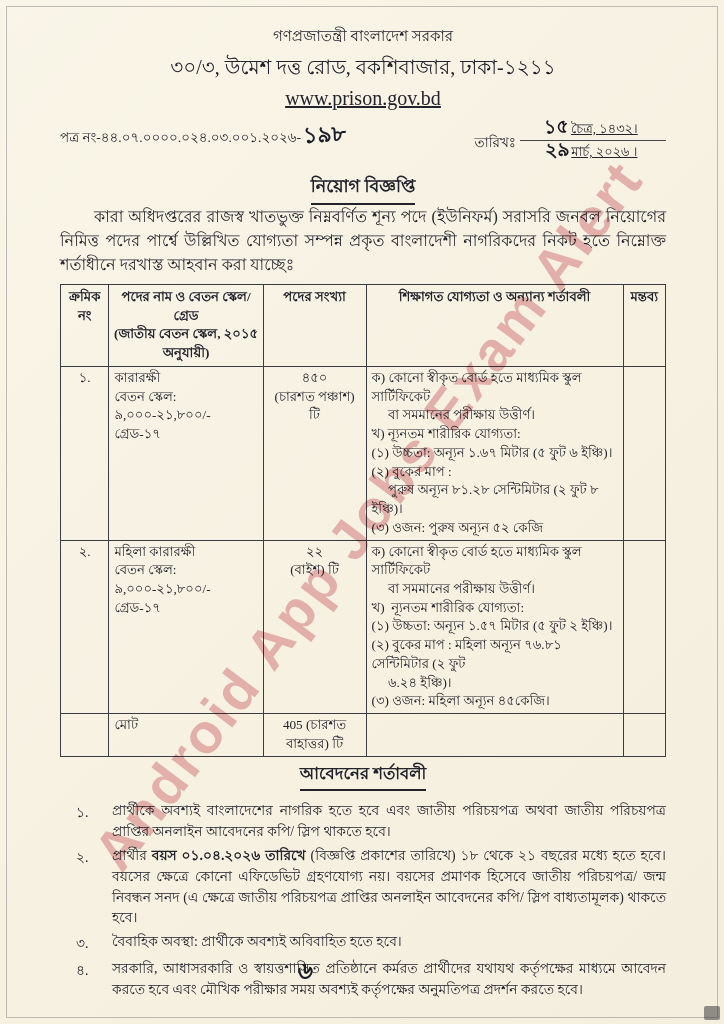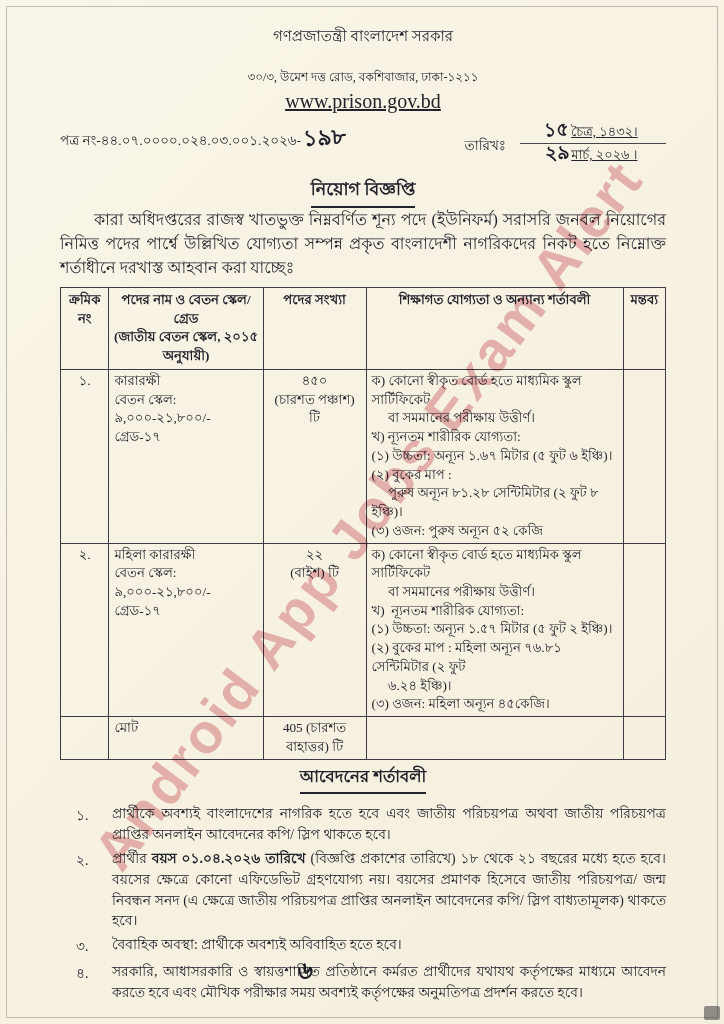--- a/index.html
+++ b/index.html
@@ -31,35 +31,35 @@
     font-size:56px;font-weight:bold;letter-spacing:3px;
     white-space:nowrap;
     color:rgba(214,108,124,0.48);
     mix-blend-mode:multiply;
     z-index:6;pointer-events:none;
   }
   .content{position:relative;z-index:2;padding:24px 58px 0 60px;}
   .center{text-align:center;}
   .hdr-line1{font-size:15px;}
   .hdr-line2{font-size:19px;font-weight:bold;margin-top:3px;}
-  .hdr-line3{font-size:12px;margin-top:19px;}
+  .hdr-line3{font-size:20px;margin-top:3px;}
   .hdr-line4{font-size:20px;margin-top:2px;}
   .hdr-line4 span{text-decoration:underline;}
   .ref-row{
     display:flex;justify-content:space-between;align-items:flex-start;
     margin-top:8px;font-size:13.5px;
   }
   .memo{padding-top:8px;}
   .hand{
     font-weight:bold;color:#1c1c28;
     display:inline-block;
   }
   .memo .hand{font-size:22px;transform:rotate(-3deg);margin-left:2px;line-height:0.8;}
   .date-wrap{display:flex;align-items:center;}
-  .date-label{margin-right:14px;padding-top:6px;}
+  .date-label{margin-right:4px;padding-top:6px;}
   .date-stack{display:inline-flex;flex-direction:column;text-align:center;}
   .date-top{border-bottom:1.5px solid #45454c;padding:0 10px 0 6px;min-width:130px;}
   .date-bottom{padding:0 10px 0 6px;}
   .date-stack .hand{font-size:19px;line-height:0.9;transform:rotate(-2deg);margin-right:2px;}
   .date-stack .print{font-size:13px;text-decoration:underline;}
   .doc-title{margin-top:10px;}
   .doc-title span{
     display:inline-block;font-size:17.5px;font-weight:bold;
     border-bottom:2px solid #23232c;padding-bottom:1px;text-align:center;
   }

